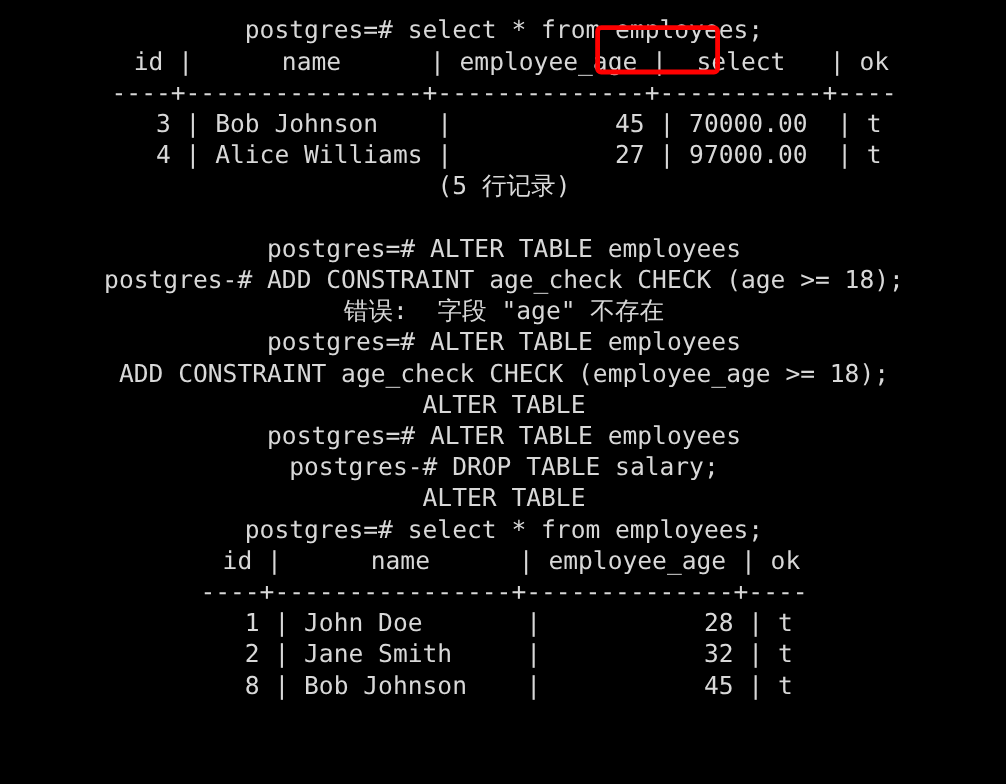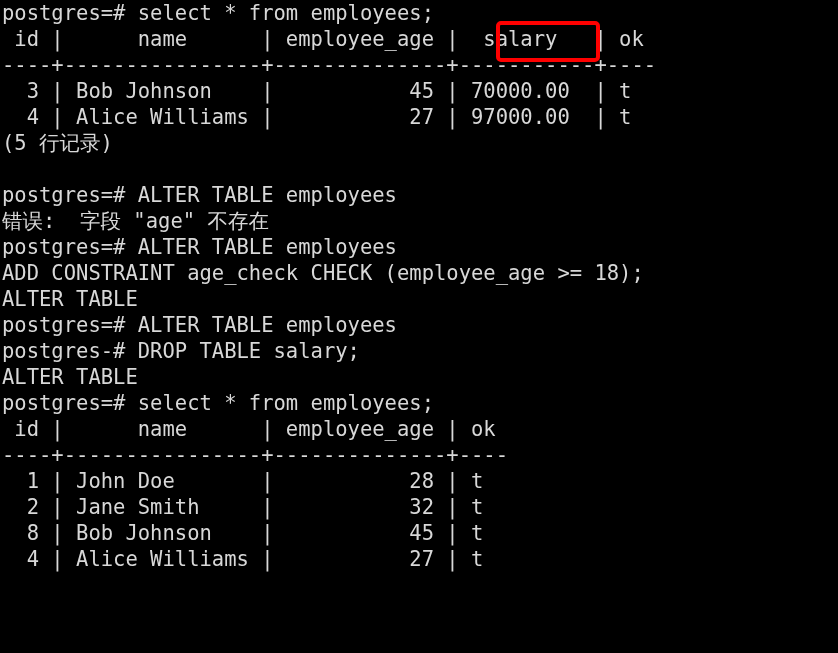--- a/index.html
+++ b/index.html
@@ -11,22 +11,23 @@
     width: 838px;
     height: 653px;
     overflow: hidden;
     font-family: "DejaVu Sans Mono", "Liberation Mono", monospace;
   }
   #terminal {
     position: relative;
     width: 838px;
     height: 631px;
     background: #000000;
-    padding: 0;
+    padding: 12px;
     box-sizing: border-box;
+    text-align: center;
   }
   .term-line {
     font-family: "DejaVu Sans Mono", "Liberation Mono", monospace;
     font-size: 20.5px;
     line-height: 26px;
     height: 26px;
     color: #d8d8d8;
     white-space: pre;
     letter-spacing: 0px;
     padding-left: 2px;
@@ -46,37 +47,37 @@
     box-sizing: border-box;
     pointer-events: none;
   }
 </style>
 </head>
 <body>
 
 <div id="terminal">
 
   <div class="term-line">postgres=# select * from employees;</div>
-  <div class="term-line"> id |      name      | employee_age |  salary   | ok</div>
+  <div class="term-line"> id |      name      | employee_age |  select   | ok</div>
   <div class="term-line">----+----------------+--------------+-----------+----</div>
   <div class="term-line">  3 | Bob Johnson    |           45 | 70000.00  | t</div>
   <div class="term-line">  4 | Alice Williams |           27 | 97000.00  | t</div>
   <div class="term-line">(5 行记录)</div>
   <div class="term-line blank"></div>
   <div class="term-line">postgres=# ALTER TABLE employees</div>
+  <div class="term-line">postgres-# ADD CONSTRAINT age_check CHECK (age &gt;= 18);</div>
   <div class="term-line">错误:  字段 "age" 不存在</div>
   <div class="term-line">postgres=# ALTER TABLE employees</div>
   <div class="term-line">ADD CONSTRAINT age_check CHECK (employee_age &gt;= 18);</div>
   <div class="term-line">ALTER TABLE</div>
   <div class="term-line">postgres=# ALTER TABLE employees</div>
   <div class="term-line">postgres-# DROP TABLE salary;</div>
   <div class="term-line">ALTER TABLE</div>
   <div class="term-line">postgres=# select * from employees;</div>
   <div class="term-line"> id |      name      | employee_age | ok</div>
   <div class="term-line">----+----------------+--------------+----</div>
   <div class="term-line">  1 | John Doe       |           28 | t</div>
   <div class="term-line">  2 | Jane Smith     |           32 | t</div>
   <div class="term-line">  8 | Bob Johnson    |           45 | t</div>
-  <div class="term-line">  4 | Alice Williams |           27 | t</div>
 
   <div id="highlight-box"></div>
 
 </div>
 
 </body></html>

